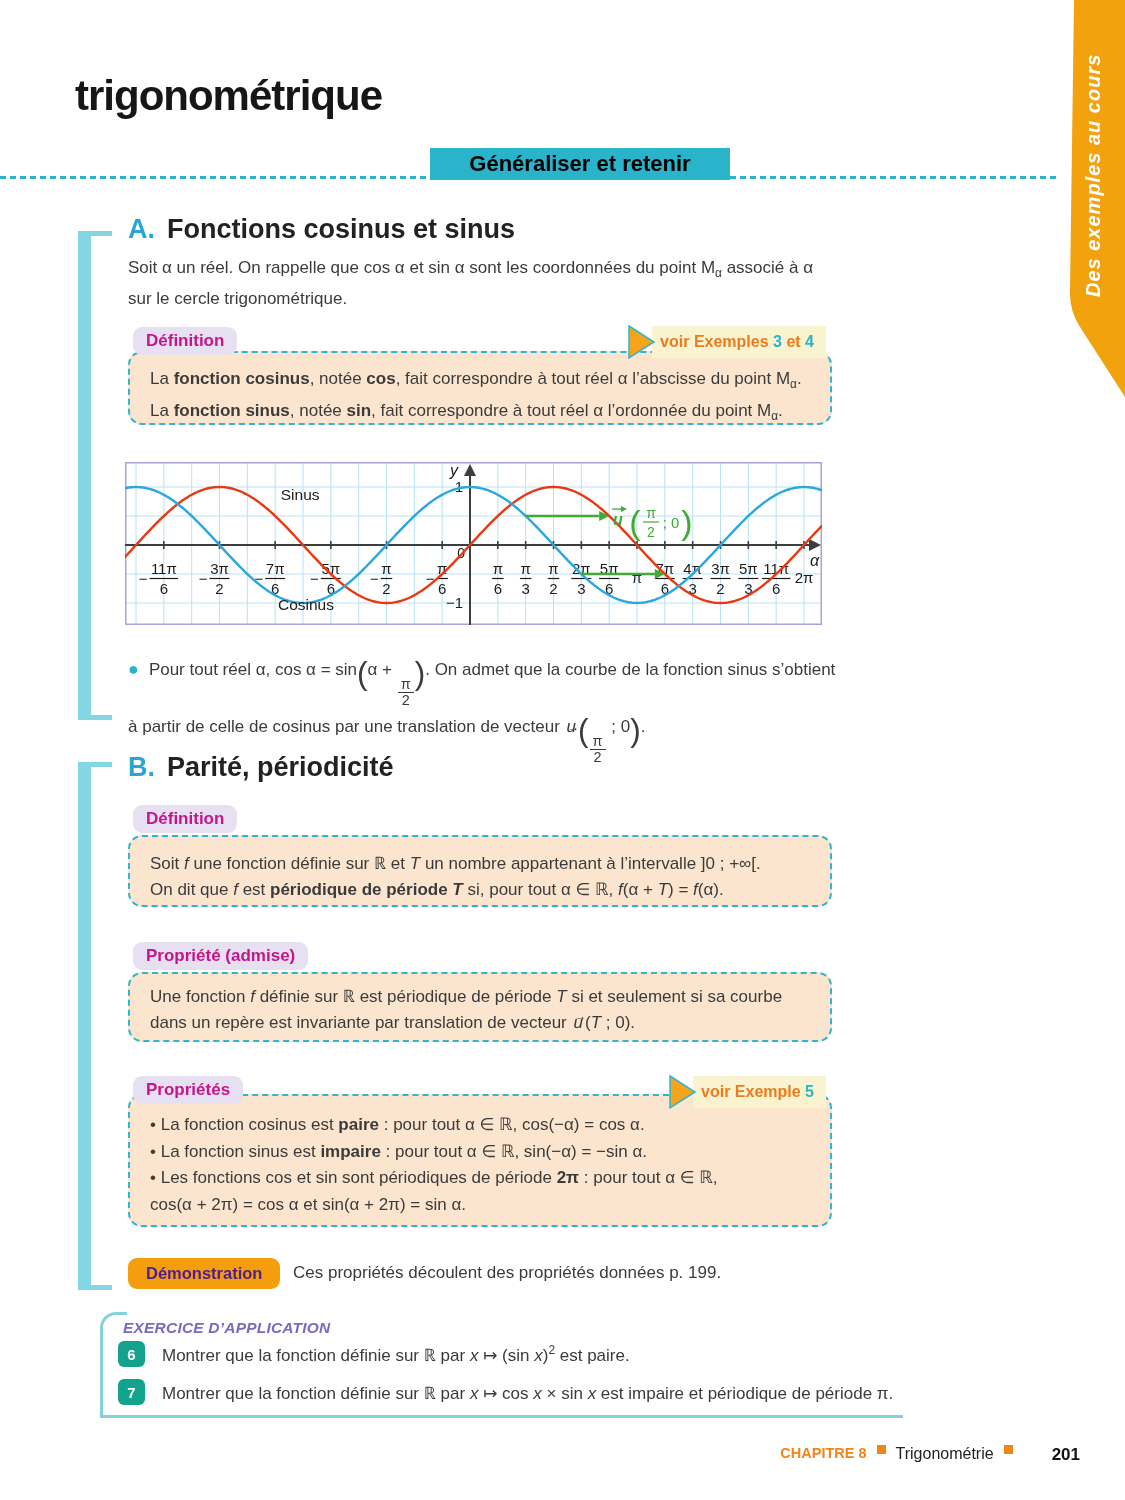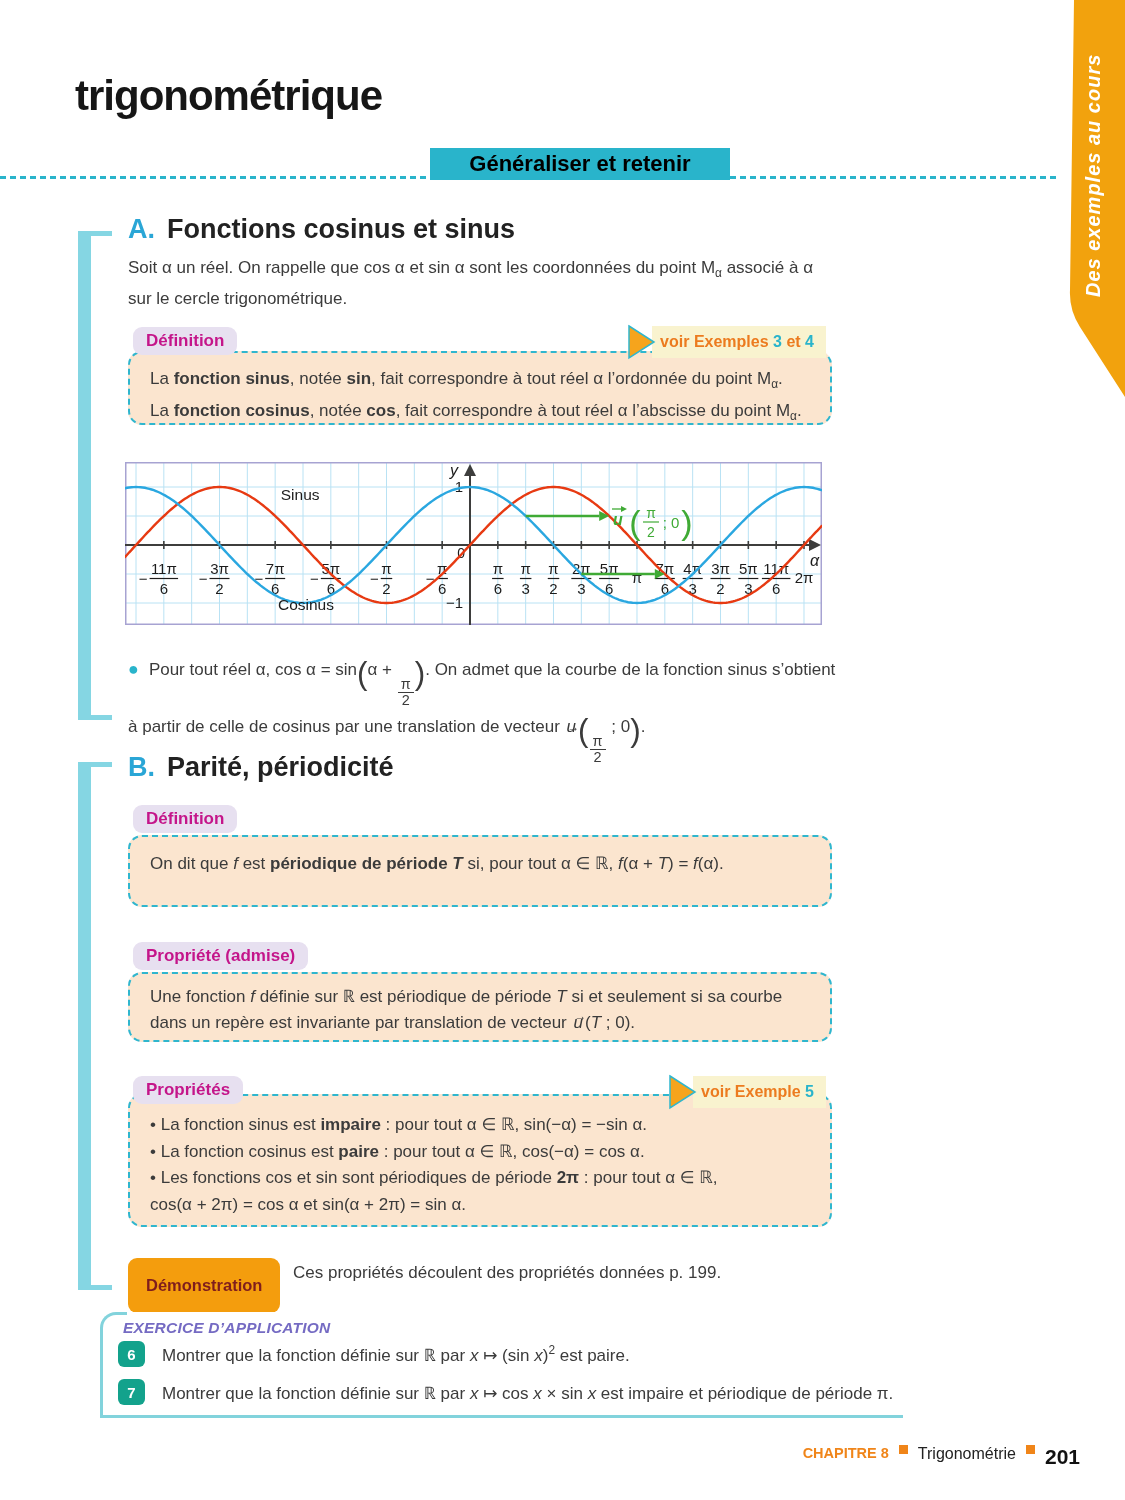--- a/index.html
+++ b/index.html
@@ -39,39 +39,39 @@
   .note .dot{color:#29b4cb;font-size:18px;margin-right:10px;}
 
   .frac{display:inline-flex;flex-direction:column;align-items:center;vertical-align:-0.95em;
         line-height:1.05;font-size:0.85em;margin:0 1px;}
   .frac .num{border-bottom:1.3px solid currentColor;padding:0 3px;}
   .bigp{font-size:1.85em;font-weight:300;vertical-align:-0.28em;line-height:0;}
   .vec{position:relative;font-style:italic;margin:0 2px;}
   .vec .arr{position:absolute;left:1px;top:-0.75em;font-size:0.7em;font-style:normal;}
   sub{font-size:0.7em;} sup{font-size:0.7em;}
 
-  .demo-badge{position:absolute;left:128px;top:1258px;background:#f49d0d;color:#7f1d1d;font-weight:700;
-              font-size:16.5px;padding:18px 18px;border-radius:9px;}
+  .demo-badge{position:absolute;left:128px;top:1258px;background:#f49d0d;color:#4c1d95;font-weight:700;
+              font-size:16.5px;padding:6px 18px;border-radius:9px;}
   .demo-text{position:absolute;left:293px;top:1263px;font-size:17px;color:#3b3b3b;}
 
   .exbox{position:absolute;left:100px;top:1312px;width:803px;height:106px;box-sizing:border-box;
          border-left:3px solid #82d3dc;border-bottom:3px solid #82d3dc;border-top:3px solid #82d3dc;
          border-top-left-radius:16px;}
   .exbox::after{content:"";position:absolute;top:-3px;left:24px;right:0;height:3px;background:#fff;}
   .ex-header{position:absolute;left:20px;top:4px;color:#756bc3;font-weight:700;font-style:italic;
              font-size:15.5px;letter-spacing:0.2px;}
   .exitem{position:absolute;left:15px;display:flex;align-items:center;gap:17px;font-size:17px;color:#3b3b3b;}
   .exnum{width:27px;height:26px;background:#13a28c;color:#fff;font-weight:700;font-size:15px;border-radius:6px;
          display:flex;align-items:center;justify-content:center;flex:0 0 auto;}
 
   .footer{position:absolute;top:1445px;right:45px;display:flex;align-items:flex-start;gap:10px;}
   .f-ch{color:#f08519;font-weight:700;font-size:14.5px;}
   .f-sq{width:9px;height:9px;background:#f08519;}
   .f-subj{font-size:16px;color:#222;}
-  .f-pg{font-size:21px;font-weight:700;color:#111;}
+  .f-pg{font-size:17px;font-weight:700;color:#111;margin-left:29px;}
 
   #graph{position:absolute;left:125px;top:462px;width:697px;height:163px;}
 </style>
 </head>
 <body>
 
 <div class="page">
 
   <div class="side-tab">
     <svg width="67" height="400" viewBox="0 0 67 400">
@@ -99,22 +99,22 @@
   </div>
 
   <div class="chip" style="top:327px">Définition</div>
   <div class="flag" style="top:326px">
     <svg class="tri" width="30" height="36" viewBox="0 0 30 36">
       <polygon points="3,2 28,18 3,34" fill="#f6a41c" stroke="#2fb6ce" stroke-width="1.5"></polygon>
     </svg>
     <span><span style="color: rgb(236, 123, 31);">voir Exemples </span><span style="color: rgb(41, 180, 203);">3</span><span style="color: rgb(236, 123, 31);"> et </span><span style="color: rgb(41, 180, 203);">4</span></span>
   </div>
   <div class="dbox" style="top:351px;height:74px">
+    <div><span>La </span><span style="font-weight: 700;">fonction cosinus</span><span>, notée </span><span style="font-weight: 700;">cos</span><span>, fait correspondre à tout réel α l’abscisse du point M</span><sub>α</sub><span>.</span></div>
     <div><span>La </span><span style="font-weight: 700;">fonction sinus</span><span>, notée </span><span style="font-weight: 700;">sin</span><span>, fait correspondre à tout réel α l’ordonnée du point M</span><sub>α</sub><span>.</span></div>
-    <div><span>La </span><span style="font-weight: 700;">fonction cosinus</span><span>, notée </span><span style="font-weight: 700;">cos</span><span>, fait correspondre à tout réel α l’abscisse du point M</span><sub>α</sub><span>.</span></div>
   </div>
 
   <div id="graph"><svg width="697" height="163" viewBox="0 0 697 163">
         <line x1="11.004000000000019" y1="1" x2="11.004000000000019" y2="162" stroke="#b9e2f4" stroke-width="1"></line>
         <line x1="38.83699999999999" y1="1" x2="38.83699999999999" y2="162" stroke="#b9e2f4" stroke-width="1"></line>
         <line x1="66.67000000000002" y1="1" x2="66.67000000000002" y2="162" stroke="#b9e2f4" stroke-width="1"></line>
         <line x1="94.50300000000001" y1="1" x2="94.50300000000001" y2="162" stroke="#b9e2f4" stroke-width="1"></line>
         <line x1="122.33600000000001" y1="1" x2="122.33600000000001" y2="162" stroke="#b9e2f4" stroke-width="1"></line>
         <line x1="150.169" y1="1" x2="150.169" y2="162" stroke="#b9e2f4" stroke-width="1"></line>
         <line x1="178.002" y1="1" x2="178.002" y2="162" stroke="#b9e2f4" stroke-width="1"></line>
@@ -257,39 +257,40 @@
   <div class="htick" style="top:762px"></div>
   <div class="vbar" style="top:762px;height:528px"></div>
   <div class="htick" style="top:1285px"></div>
 
   <div class="sec-h" style="top:752px">
     <span class="sec-letter">B.</span><span>Parité, périodicité</span>
   </div>
 
   <div class="chip" style="top:805px">Définition</div>
   <div class="dbox" style="top:835px;height:72px;padding-top:14px">
+    <div><span>Soit </span><span style="font-style: italic;">f</span><span> une fonction définie sur ℝ et </span><span style="font-style: italic;">T</span><span> un nombre appartenant à l’intervalle ]0 ; +∞[.</span></div>
     <div><span>On dit que </span><span style="font-style: italic;">f</span><span> est </span><span style="font-weight: 700;">périodique de période </span><span style="font-weight: 700; font-style: italic;">T</span><span> si, pour tout α ∈ ℝ, </span><span style="font-style: italic;">f</span><span>(α + </span><span style="font-style: italic;">T</span><span>) = </span><span style="font-style: italic;">f</span><span>(α).</span></div>
   </div>
 
   <div class="chip" style="top:942px">Propriété (admise)</div>
   <div class="dbox" style="top:972px;height:70px;padding-top:10px">
     <div><span>Une fonction </span><span style="font-style: italic;">f</span><span> définie sur ℝ est périodique de période </span><span style="font-style: italic;">T</span><span> si et seulement si sa courbe</span></div>
     <div><span>dans un repère est invariante par translation de vecteur </span><span class="vec">u<span class="arr">→</span></span><span>(</span><span style="font-style: italic;">T</span><span> ; 0).</span></div>
   </div>
 
   <div class="chip" style="top:1076px">Propriétés</div>
   <div class="flag" style="top:1076px">
     <svg class="tri" width="30" height="36" viewBox="0 0 30 36">
       <polygon points="3,2 28,18 3,34" fill="#f6a41c" stroke="#2fb6ce" stroke-width="1.5"></polygon>
     </svg>
     <span><span style="color: rgb(236, 123, 31);">voir Exemple </span><span style="color: rgb(41, 180, 203);">5</span></span>
   </div>
   <div class="dbox" style="top:1094px;height:133px;padding-top:16px;line-height:26.5px">
+    <div><span>• La fonction cosinus est </span><span style="font-weight: 700;">paire</span><span> : pour tout α ∈ ℝ, cos(−α) = cos α.</span></div>
     <div><span>• La fonction sinus est </span><span style="font-weight: 700;">impaire</span><span> : pour tout α ∈ ℝ, sin(−α) = −sin α.</span></div>
-    <div><span>• La fonction cosinus est </span><span style="font-weight: 700;">paire</span><span> : pour tout α ∈ ℝ, cos(−α) = cos α.</span></div>
     <div><span>• Les fonctions cos et sin sont périodiques de période </span><span style="font-weight: 700;">2π</span><span> : pour tout α ∈ ℝ,</span></div>
     <div><span>cos(α + 2π) = cos α et sin(α + 2π) = sin α.</span></div>
   </div>
 
   <div class="demo-badge">Démonstration</div>
   <div class="demo-text">Ces propriétés découlent des propriétés données p. 199.</div>
 
   <div class="exbox">
     <div class="ex-header">EXERCICE D’APPLICATION</div>
     <div class="exitem" style="top:26px">

